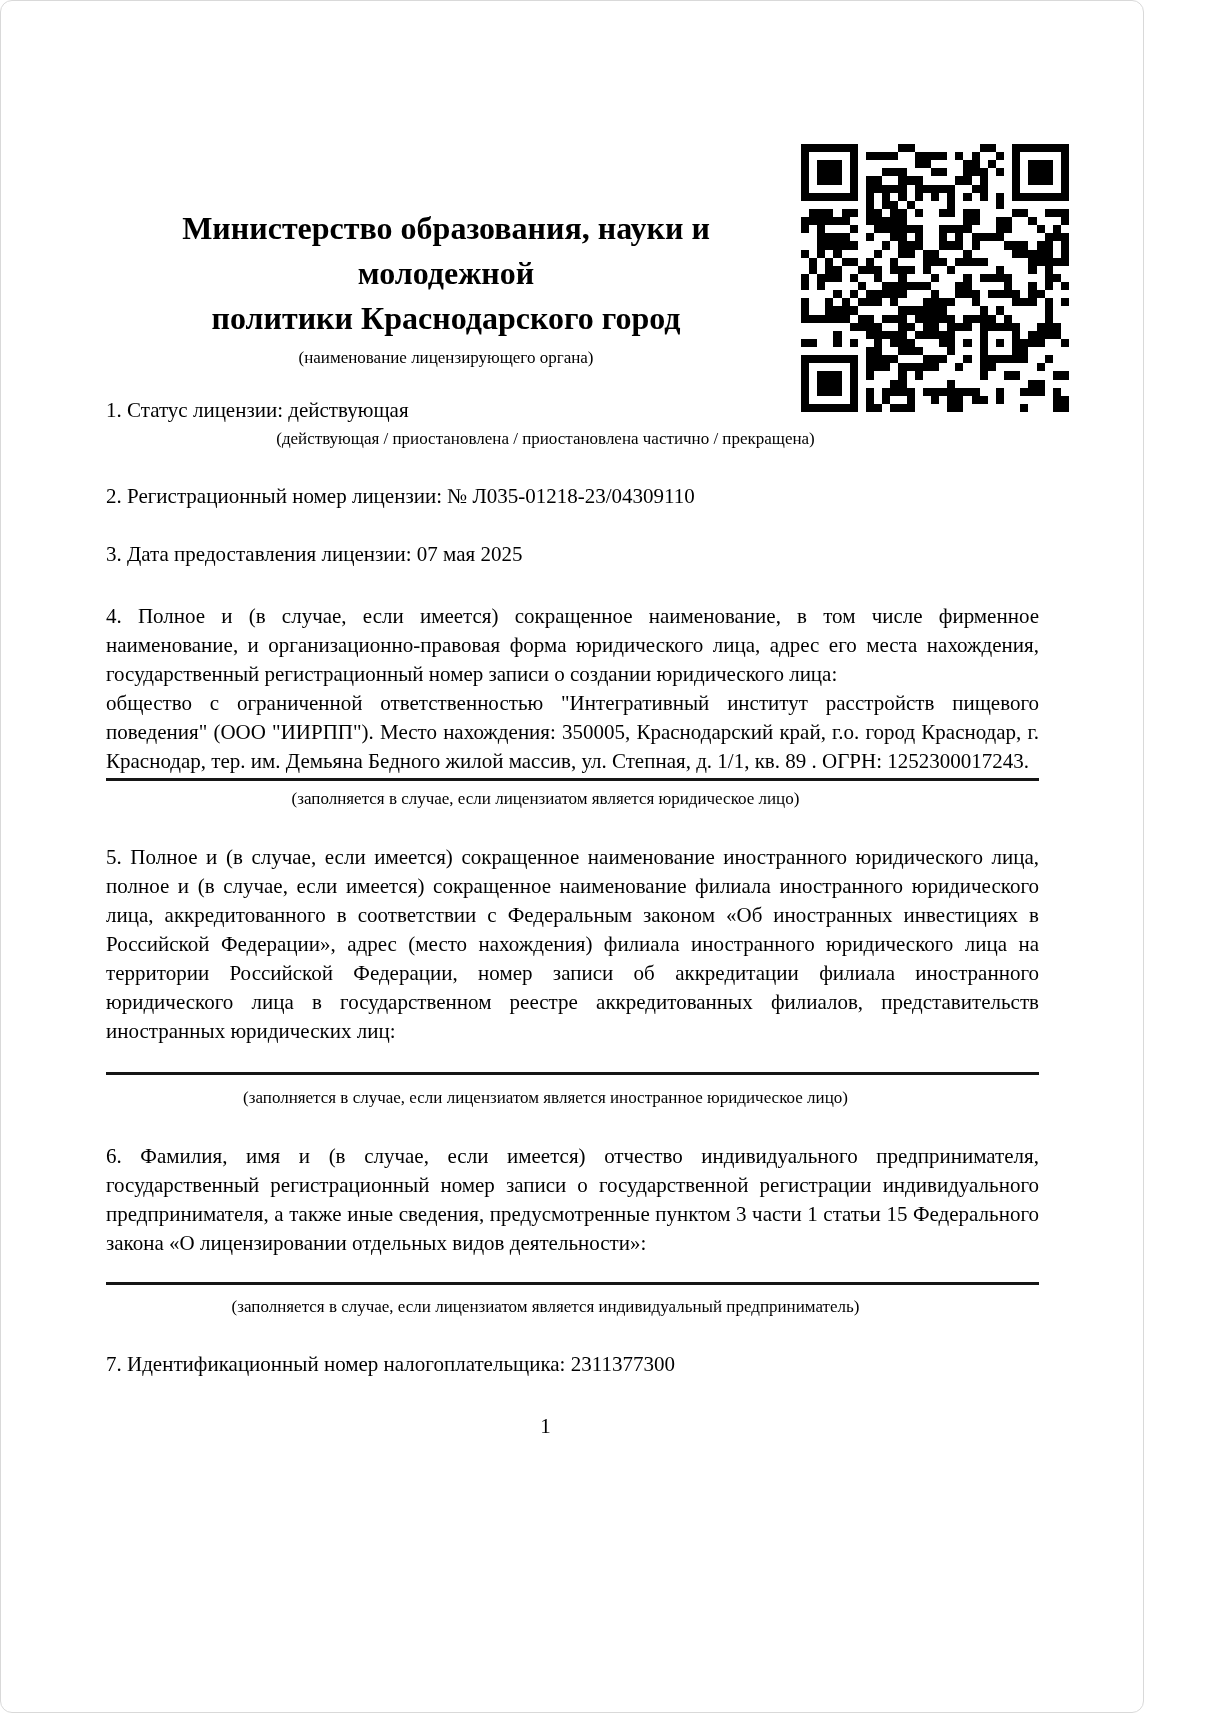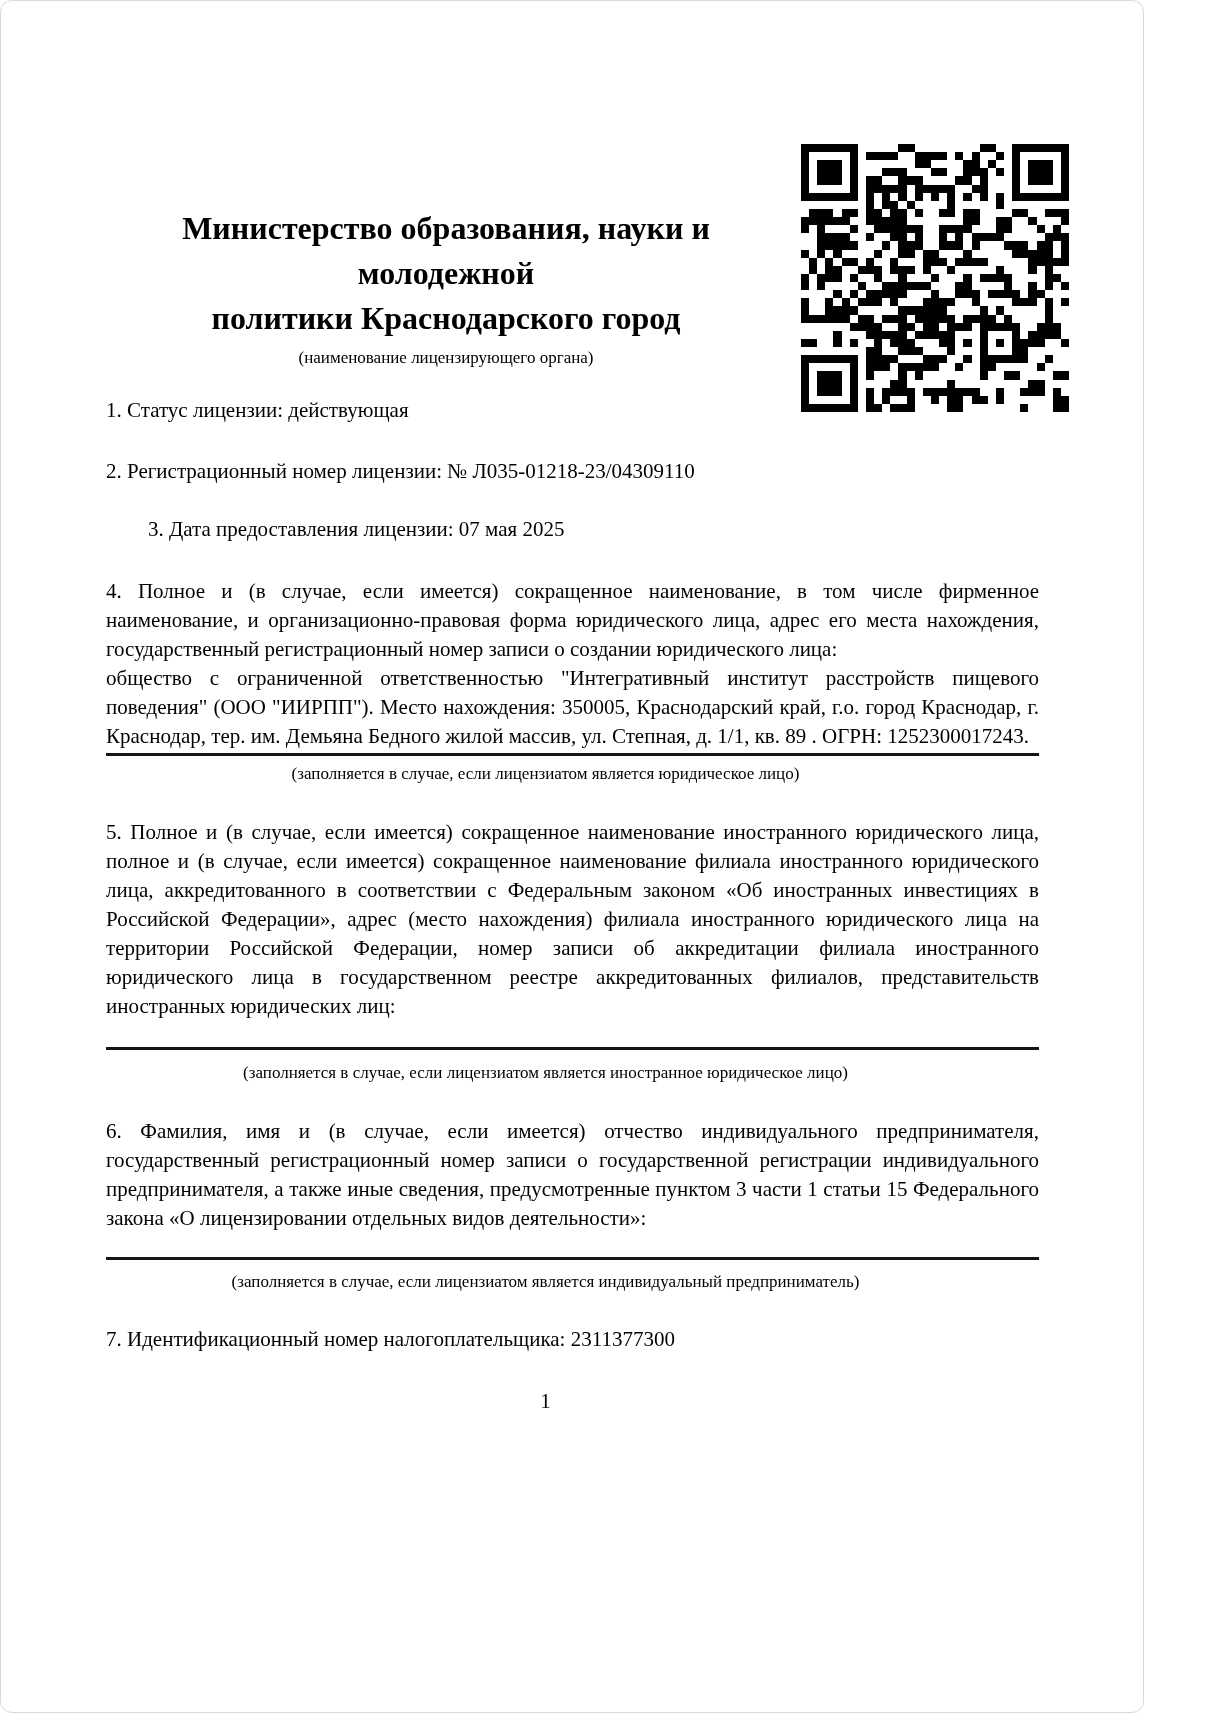--- a/index.html
+++ b/index.html
@@ -57,21 +57,21 @@
     padding-right:54px;
   }
   .rule {
     border:none;
     border-top:3px solid #161616;
     margin:0;
   }
   .mt-item1 { margin-top:27px; }
   .mt-cap1  { margin-top:3px; }
   .mt-item2 { margin-top:32px; }
-  .mt-item3 { margin-top:29px;margin-left:42px; }
+  .mt-item3 { margin-top:29px; }
   .mt-item4 { margin-top:33px; }
   .mt-rule4 { margin-top:2px; }
   .mt-cap4  { margin-top:7px; }
   .mt-item5 { margin-top:33px; }
   .mt-rule5 { margin-top:26px; }
   .mt-cap5  { margin-top:12px; }
   .mt-item6 { margin-top:33px; }
   .mt-rule6 { margin-top:24px; }
   .mt-cap6  { margin-top:11px; }
   .mt-item7 { margin-top:32px; }
@@ -96,20 +96,21 @@
     <div class="header-caption">(наименование лицензирующего органа)</div>
     <div class="qr-box">
       <svg id="qr-svg" xmlns="http://www.w3.org/2000/svg" aria-hidden="true" viewBox="0 0 33 33">
           <path d="M0 0h1v1h-1zM1 0h1v1h-1zM2 0h1v1h-1zM3 0h1v1h-1zM4 0h1v1h-1zM5 0h1v1h-1zM6 0h1v1h-1zM12 0h1v1h-1zM13 0h1v1h-1zM22 0h1v1h-1zM23 0h1v1h-1zM26 0h1v1h-1zM27 0h1v1h-1zM28 0h1v1h-1zM29 0h1v1h-1zM30 0h1v1h-1zM31 0h1v1h-1zM32 0h1v1h-1zM0 1h1v1h-1zM6 1h1v1h-1zM8 1h1v1h-1zM9 1h1v1h-1zM10 1h1v1h-1zM11 1h1v1h-1zM14 1h1v1h-1zM15 1h1v1h-1zM16 1h1v1h-1zM17 1h1v1h-1zM19 1h1v1h-1zM21 1h1v1h-1zM24 1h1v1h-1zM26 1h1v1h-1zM32 1h1v1h-1zM0 2h1v1h-1zM2 2h1v1h-1zM3 2h1v1h-1zM4 2h1v1h-1zM6 2h1v1h-1zM14 2h1v1h-1zM15 2h1v1h-1zM20 2h1v1h-1zM21 2h1v1h-1zM23 2h1v1h-1zM26 2h1v1h-1zM28 2h1v1h-1zM29 2h1v1h-1zM30 2h1v1h-1zM32 2h1v1h-1zM0 3h1v1h-1zM2 3h1v1h-1zM3 3h1v1h-1zM4 3h1v1h-1zM6 3h1v1h-1zM10 3h1v1h-1zM11 3h1v1h-1zM12 3h1v1h-1zM16 3h1v1h-1zM17 3h1v1h-1zM20 3h1v1h-1zM21 3h1v1h-1zM22 3h1v1h-1zM24 3h1v1h-1zM26 3h1v1h-1zM28 3h1v1h-1zM29 3h1v1h-1zM30 3h1v1h-1zM32 3h1v1h-1zM0 4h1v1h-1zM2 4h1v1h-1zM3 4h1v1h-1zM4 4h1v1h-1zM6 4h1v1h-1zM8 4h1v1h-1zM9 4h1v1h-1zM12 4h1v1h-1zM13 4h1v1h-1zM14 4h1v1h-1zM19 4h1v1h-1zM20 4h1v1h-1zM22 4h1v1h-1zM26 4h1v1h-1zM28 4h1v1h-1zM29 4h1v1h-1zM30 4h1v1h-1zM32 4h1v1h-1zM0 5h1v1h-1zM6 5h1v1h-1zM8 5h1v1h-1zM9 5h1v1h-1zM10 5h1v1h-1zM11 5h1v1h-1zM12 5h1v1h-1zM14 5h1v1h-1zM15 5h1v1h-1zM16 5h1v1h-1zM17 5h1v1h-1zM18 5h1v1h-1zM21 5h1v1h-1zM22 5h1v1h-1zM26 5h1v1h-1zM32 5h1v1h-1zM0 6h1v1h-1zM1 6h1v1h-1zM2 6h1v1h-1zM3 6h1v1h-1zM4 6h1v1h-1zM5 6h1v1h-1zM6 6h1v1h-1zM8 6h1v1h-1zM10 6h1v1h-1zM12 6h1v1h-1zM14 6h1v1h-1zM16 6h1v1h-1zM18 6h1v1h-1zM20 6h1v1h-1zM22 6h1v1h-1zM24 6h1v1h-1zM26 6h1v1h-1zM27 6h1v1h-1zM28 6h1v1h-1zM29 6h1v1h-1zM30 6h1v1h-1zM31 6h1v1h-1zM32 6h1v1h-1zM8 7h1v1h-1zM10 7h1v1h-1zM11 7h1v1h-1zM13 7h1v1h-1zM18 7h1v1h-1zM24 7h1v1h-1zM1 8h1v1h-1zM2 8h1v1h-1zM3 8h1v1h-1zM5 8h1v1h-1zM6 8h1v1h-1zM8 8h1v1h-1zM9 8h1v1h-1zM11 8h1v1h-1zM12 8h1v1h-1zM14 8h1v1h-1zM17 8h1v1h-1zM18 8h1v1h-1zM20 8h1v1h-1zM21 8h1v1h-1zM26 8h1v1h-1zM27 8h1v1h-1zM30 8h1v1h-1zM31 8h1v1h-1zM32 8h1v1h-1zM0 9h1v1h-1zM1 9h1v1h-1zM2 9h1v1h-1zM3 9h1v1h-1zM4 9h1v1h-1zM5 9h1v1h-1zM8 9h1v1h-1zM9 9h1v1h-1zM10 9h1v1h-1zM11 9h1v1h-1zM12 9h1v1h-1zM20 9h1v1h-1zM21 9h1v1h-1zM24 9h1v1h-1zM25 9h1v1h-1zM28 9h1v1h-1zM32 9h1v1h-1zM0 10h1v1h-1zM2 10h1v1h-1zM6 10h1v1h-1zM9 10h1v1h-1zM10 10h1v1h-1zM11 10h1v1h-1zM12 10h1v1h-1zM13 10h1v1h-1zM14 10h1v1h-1zM17 10h1v1h-1zM18 10h1v1h-1zM19 10h1v1h-1zM20 10h1v1h-1zM24 10h1v1h-1zM25 10h1v1h-1zM29 10h1v1h-1zM31 10h1v1h-1zM2 11h1v1h-1zM3 11h1v1h-1zM4 11h1v1h-1zM5 11h1v1h-1zM8 11h1v1h-1zM11 11h1v1h-1zM12 11h1v1h-1zM14 11h1v1h-1zM17 11h1v1h-1zM19 11h1v1h-1zM21 11h1v1h-1zM22 11h1v1h-1zM23 11h1v1h-1zM24 11h1v1h-1zM30 11h1v1h-1zM31 11h1v1h-1zM32 11h1v1h-1zM2 12h1v1h-1zM3 12h1v1h-1zM4 12h1v1h-1zM5 12h1v1h-1zM6 12h1v1h-1zM10 12h1v1h-1zM12 12h1v1h-1zM13 12h1v1h-1zM14 12h1v1h-1zM17 12h1v1h-1zM18 12h1v1h-1zM19 12h1v1h-1zM21 12h1v1h-1zM25 12h1v1h-1zM26 12h1v1h-1zM27 12h1v1h-1zM29 12h1v1h-1zM30 12h1v1h-1zM32 12h1v1h-1zM0 13h1v1h-1zM2 13h1v1h-1zM4 13h1v1h-1zM9 13h1v1h-1zM12 13h1v1h-1zM13 13h1v1h-1zM15 13h1v1h-1zM16 13h1v1h-1zM20 13h1v1h-1zM26 13h1v1h-1zM27 13h1v1h-1zM28 13h1v1h-1zM29 13h1v1h-1zM30 13h1v1h-1zM32 13h1v1h-1zM1 14h1v1h-1zM3 14h1v1h-1zM5 14h1v1h-1zM6 14h1v1h-1zM8 14h1v1h-1zM11 14h1v1h-1zM15 14h1v1h-1zM16 14h1v1h-1zM17 14h1v1h-1zM19 14h1v1h-1zM20 14h1v1h-1zM21 14h1v1h-1zM22 14h1v1h-1zM28 14h1v1h-1zM29 14h1v1h-1zM30 14h1v1h-1zM31 14h1v1h-1zM32 14h1v1h-1zM1 15h1v1h-1zM3 15h1v1h-1zM4 15h1v1h-1zM7 15h1v1h-1zM8 15h1v1h-1zM9 15h1v1h-1zM11 15h1v1h-1zM12 15h1v1h-1zM13 15h1v1h-1zM15 15h1v1h-1zM18 15h1v1h-1zM24 15h1v1h-1zM28 15h1v1h-1zM30 15h1v1h-1zM0 16h1v1h-1zM2 16h1v1h-1zM3 16h1v1h-1zM4 16h1v1h-1zM6 16h1v1h-1zM9 16h1v1h-1zM12 16h1v1h-1zM16 16h1v1h-1zM20 16h1v1h-1zM22 16h1v1h-1zM23 16h1v1h-1zM24 16h1v1h-1zM25 16h1v1h-1zM30 16h1v1h-1zM31 16h1v1h-1zM0 17h1v1h-1zM2 17h1v1h-1zM7 17h1v1h-1zM10 17h1v1h-1zM11 17h1v1h-1zM12 17h1v1h-1zM13 17h1v1h-1zM14 17h1v1h-1zM15 17h1v1h-1zM19 17h1v1h-1zM20 17h1v1h-1zM25 17h1v1h-1zM28 17h1v1h-1zM30 17h1v1h-1zM32 17h1v1h-1zM4 18h1v1h-1zM6 18h1v1h-1zM8 18h1v1h-1zM9 18h1v1h-1zM10 18h1v1h-1zM11 18h1v1h-1zM12 18h1v1h-1zM16 18h1v1h-1zM19 18h1v1h-1zM20 18h1v1h-1zM21 18h1v1h-1zM23 18h1v1h-1zM24 18h1v1h-1zM25 18h1v1h-1zM26 18h1v1h-1zM28 18h1v1h-1zM29 18h1v1h-1zM0 19h1v1h-1zM3 19h1v1h-1zM5 19h1v1h-1zM7 19h1v1h-1zM8 19h1v1h-1zM9 19h1v1h-1zM11 19h1v1h-1zM15 19h1v1h-1zM16 19h1v1h-1zM17 19h1v1h-1zM18 19h1v1h-1zM21 19h1v1h-1zM26 19h1v1h-1zM27 19h1v1h-1zM28 19h1v1h-1zM30 19h1v1h-1zM32 19h1v1h-1zM0 20h1v1h-1zM3 20h1v1h-1zM4 20h1v1h-1zM5 20h1v1h-1zM6 20h1v1h-1zM12 20h1v1h-1zM13 20h1v1h-1zM14 20h1v1h-1zM15 20h1v1h-1zM16 20h1v1h-1zM17 20h1v1h-1zM22 20h1v1h-1zM24 20h1v1h-1zM30 20h1v1h-1zM0 21h1v1h-1zM1 21h1v1h-1zM2 21h1v1h-1zM3 21h1v1h-1zM4 21h1v1h-1zM5 21h1v1h-1zM7 21h1v1h-1zM8 21h1v1h-1zM10 21h1v1h-1zM11 21h1v1h-1zM12 21h1v1h-1zM14 21h1v1h-1zM15 21h1v1h-1zM16 21h1v1h-1zM17 21h1v1h-1zM18 21h1v1h-1zM20 21h1v1h-1zM21 21h1v1h-1zM22 21h1v1h-1zM23 21h1v1h-1zM25 21h1v1h-1zM30 21h1v1h-1zM6 22h1v1h-1zM7 22h1v1h-1zM8 22h1v1h-1zM9 22h1v1h-1zM12 22h1v1h-1zM13 22h1v1h-1zM15 22h1v1h-1zM16 22h1v1h-1zM18 22h1v1h-1zM19 22h1v1h-1zM20 22h1v1h-1zM22 22h1v1h-1zM23 22h1v1h-1zM24 22h1v1h-1zM25 22h1v1h-1zM26 22h1v1h-1zM29 22h1v1h-1zM30 22h1v1h-1zM31 22h1v1h-1zM4 23h1v1h-1zM8 23h1v1h-1zM9 23h1v1h-1zM10 23h1v1h-1zM11 23h1v1h-1zM12 23h1v1h-1zM14 23h1v1h-1zM15 23h1v1h-1zM16 23h1v1h-1zM17 23h1v1h-1zM18 23h1v1h-1zM22 23h1v1h-1zM26 23h1v1h-1zM28 23h1v1h-1zM29 23h1v1h-1zM30 23h1v1h-1zM31 23h1v1h-1zM0 24h1v1h-1zM1 24h1v1h-1zM4 24h1v1h-1zM6 24h1v1h-1zM9 24h1v1h-1zM11 24h1v1h-1zM12 24h1v1h-1zM13 24h1v1h-1zM17 24h1v1h-1zM18 24h1v1h-1zM20 24h1v1h-1zM22 24h1v1h-1zM24 24h1v1h-1zM26 24h1v1h-1zM27 24h1v1h-1zM28 24h1v1h-1zM29 24h1v1h-1zM32 24h1v1h-1zM8 25h1v1h-1zM9 25h1v1h-1zM12 25h1v1h-1zM13 25h1v1h-1zM14 25h1v1h-1zM18 25h1v1h-1zM22 25h1v1h-1zM26 25h1v1h-1zM27 25h1v1h-1zM0 26h1v1h-1zM1 26h1v1h-1zM2 26h1v1h-1zM3 26h1v1h-1zM4 26h1v1h-1zM5 26h1v1h-1zM6 26h1v1h-1zM8 26h1v1h-1zM9 26h1v1h-1zM10 26h1v1h-1zM11 26h1v1h-1zM15 26h1v1h-1zM16 26h1v1h-1zM17 26h1v1h-1zM20 26h1v1h-1zM22 26h1v1h-1zM23 26h1v1h-1zM24 26h1v1h-1zM25 26h1v1h-1zM26 26h1v1h-1zM27 26h1v1h-1zM30 26h1v1h-1zM0 27h1v1h-1zM6 27h1v1h-1zM8 27h1v1h-1zM9 27h1v1h-1zM10 27h1v1h-1zM12 27h1v1h-1zM13 27h1v1h-1zM14 27h1v1h-1zM15 27h1v1h-1zM16 27h1v1h-1zM19 27h1v1h-1zM22 27h1v1h-1zM23 27h1v1h-1zM29 27h1v1h-1zM0 28h1v1h-1zM2 28h1v1h-1zM3 28h1v1h-1zM4 28h1v1h-1zM6 28h1v1h-1zM8 28h1v1h-1zM12 28h1v1h-1zM14 28h1v1h-1zM22 28h1v1h-1zM25 28h1v1h-1zM26 28h1v1h-1zM31 28h1v1h-1zM32 28h1v1h-1zM0 29h1v1h-1zM2 29h1v1h-1zM3 29h1v1h-1zM4 29h1v1h-1zM6 29h1v1h-1zM11 29h1v1h-1zM12 29h1v1h-1zM18 29h1v1h-1zM28 29h1v1h-1zM29 29h1v1h-1zM0 30h1v1h-1zM2 30h1v1h-1zM3 30h1v1h-1zM4 30h1v1h-1zM6 30h1v1h-1zM8 30h1v1h-1zM10 30h1v1h-1zM11 30h1v1h-1zM12 30h1v1h-1zM13 30h1v1h-1zM15 30h1v1h-1zM16 30h1v1h-1zM17 30h1v1h-1zM18 30h1v1h-1zM19 30h1v1h-1zM20 30h1v1h-1zM21 30h1v1h-1zM24 30h1v1h-1zM27 30h1v1h-1zM28 30h1v1h-1zM29 30h1v1h-1zM31 30h1v1h-1zM0 31h1v1h-1zM6 31h1v1h-1zM8 31h1v1h-1zM10 31h1v1h-1zM13 31h1v1h-1zM16 31h1v1h-1zM18 31h1v1h-1zM19 31h1v1h-1zM21 31h1v1h-1zM22 31h1v1h-1zM24 31h1v1h-1zM31 31h1v1h-1zM32 31h1v1h-1zM0 32h1v1h-1zM1 32h1v1h-1zM2 32h1v1h-1zM3 32h1v1h-1zM4 32h1v1h-1zM5 32h1v1h-1zM6 32h1v1h-1zM8 32h1v1h-1zM9 32h1v1h-1zM11 32h1v1h-1zM12 32h1v1h-1zM13 32h1v1h-1zM18 32h1v1h-1zM19 32h1v1h-1zM27 32h1v1h-1zM31 32h1v1h-1zM32 32h1v1h-1z" fill="#000000"></path>
         </svg>
     </div>
   </header>
 
 
   <p class="item mt-item1">1. Статус лицензии: действующая</p>
+  <div class="cap mt-cap1">(действующая / приостановлена / приостановлена частично / прекращена)</div>
 
   <p class="item mt-item2">2. Регистрационный номер лицензии: № Л035-01218-23/04309110</p>
 
   <p class="item mt-item3">3. Дата предоставления лицензии: 07 мая 2025</p>
 
   <p class="para justify mt-item4">4. Полное и (в случае, если имеется) сокращенное наименование, в том числе фирменное наименование, и организационно-правовая форма юридического лица, адрес его места нахождения, государственный регистрационный номер записи о создании юридического лица:</p>
   <p class="para justify">общество с ограниченной ответственностью "Интегративный институт расстройств пищевого поведения" (ООО "ИИРПП"). Место нахождения: 350005, Краснодарский край, г.о. город Краснодар, г. Краснодар, тер. им. Демьяна Бедного жилой массив, ул. Степная, д. 1/1, кв. 89  . ОГРН: 1252300017243.</p>
   <hr class="rule mt-rule4">
   <div class="cap mt-cap4">(заполняется в случае, если лицензиатом является юридическое лицо)</div>
 

